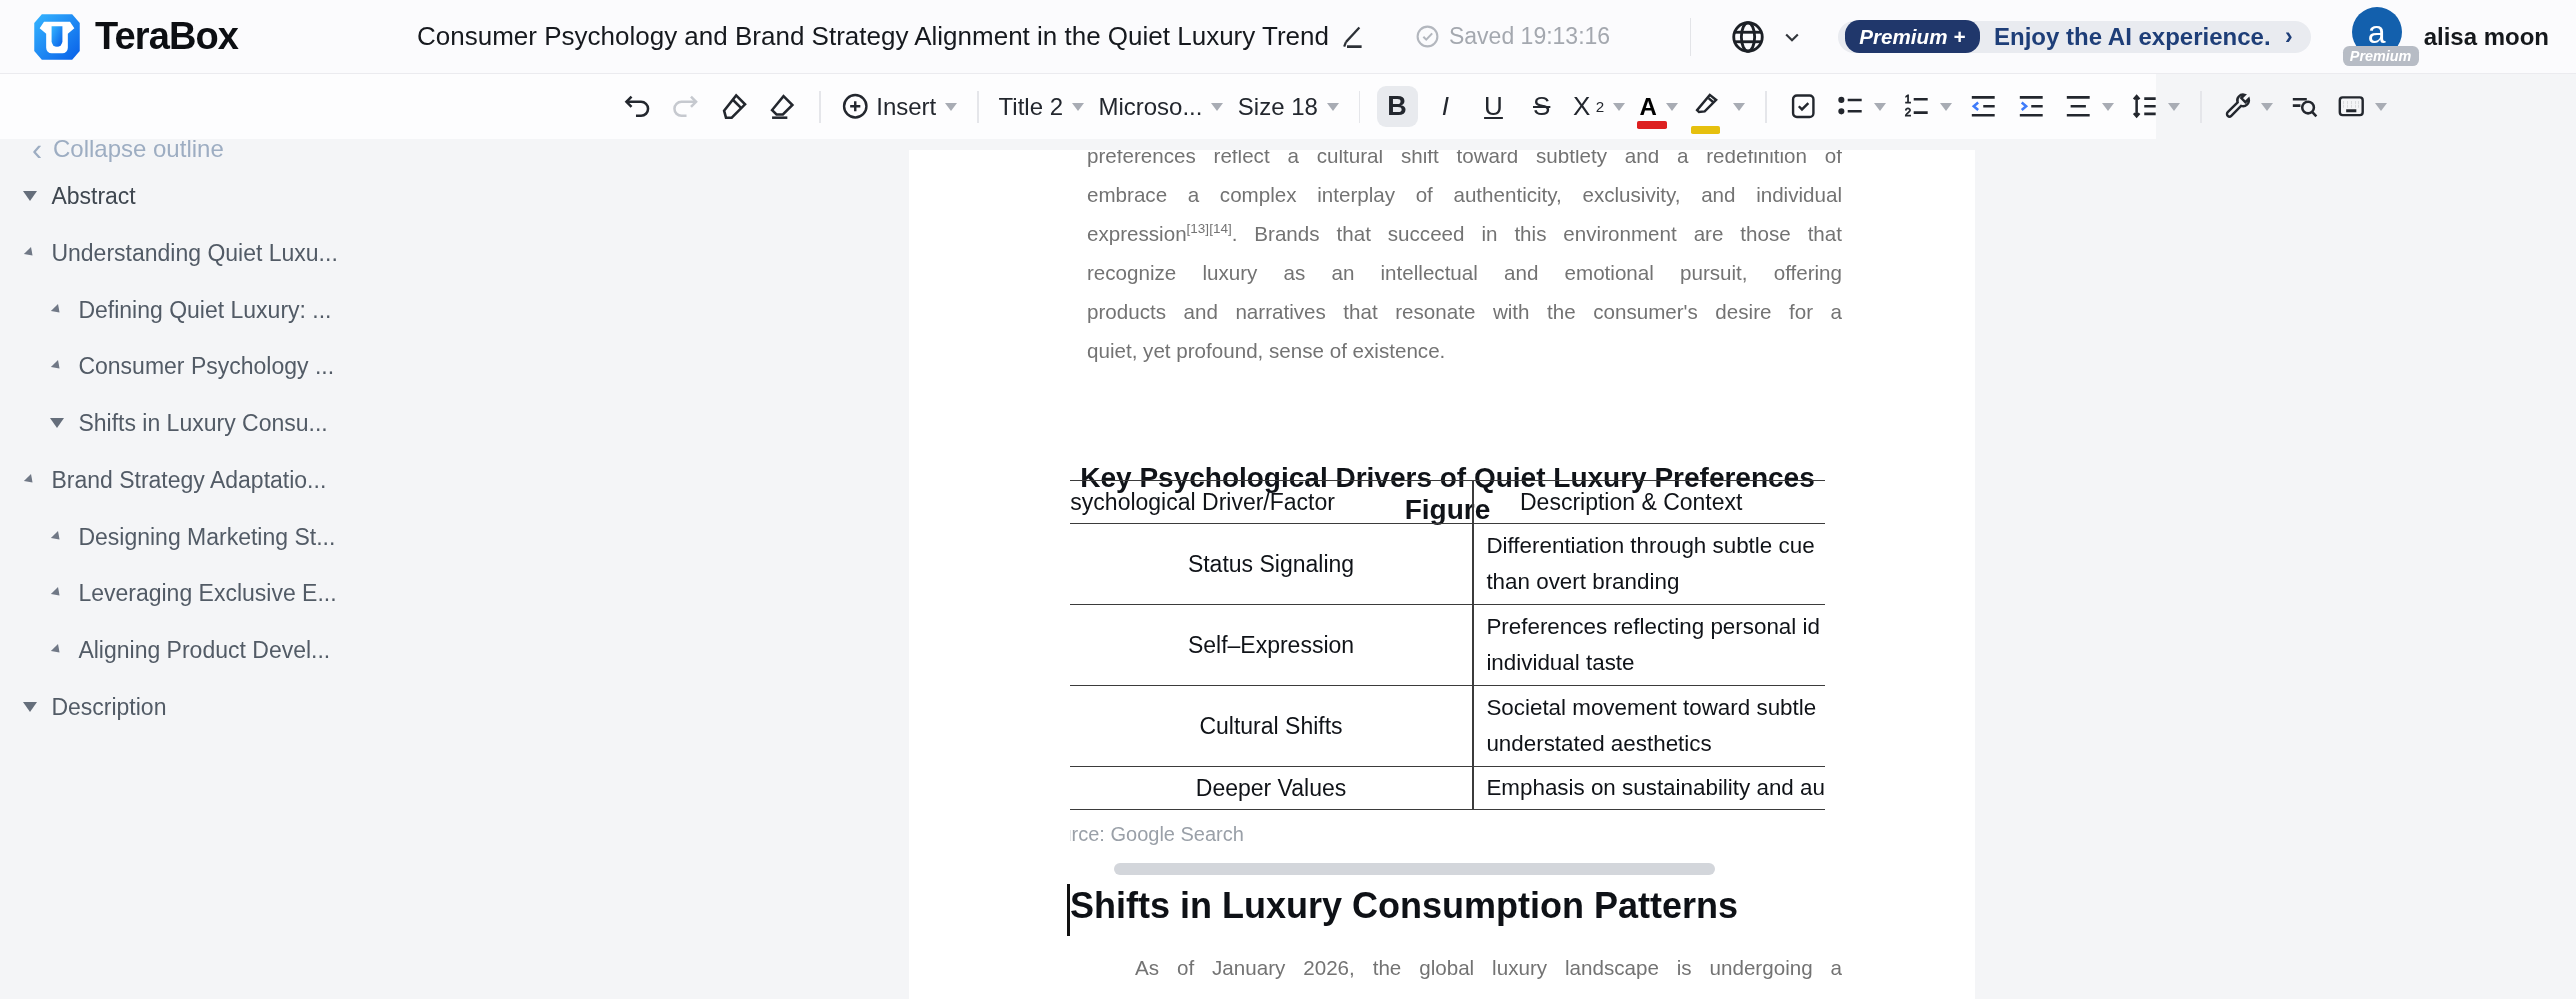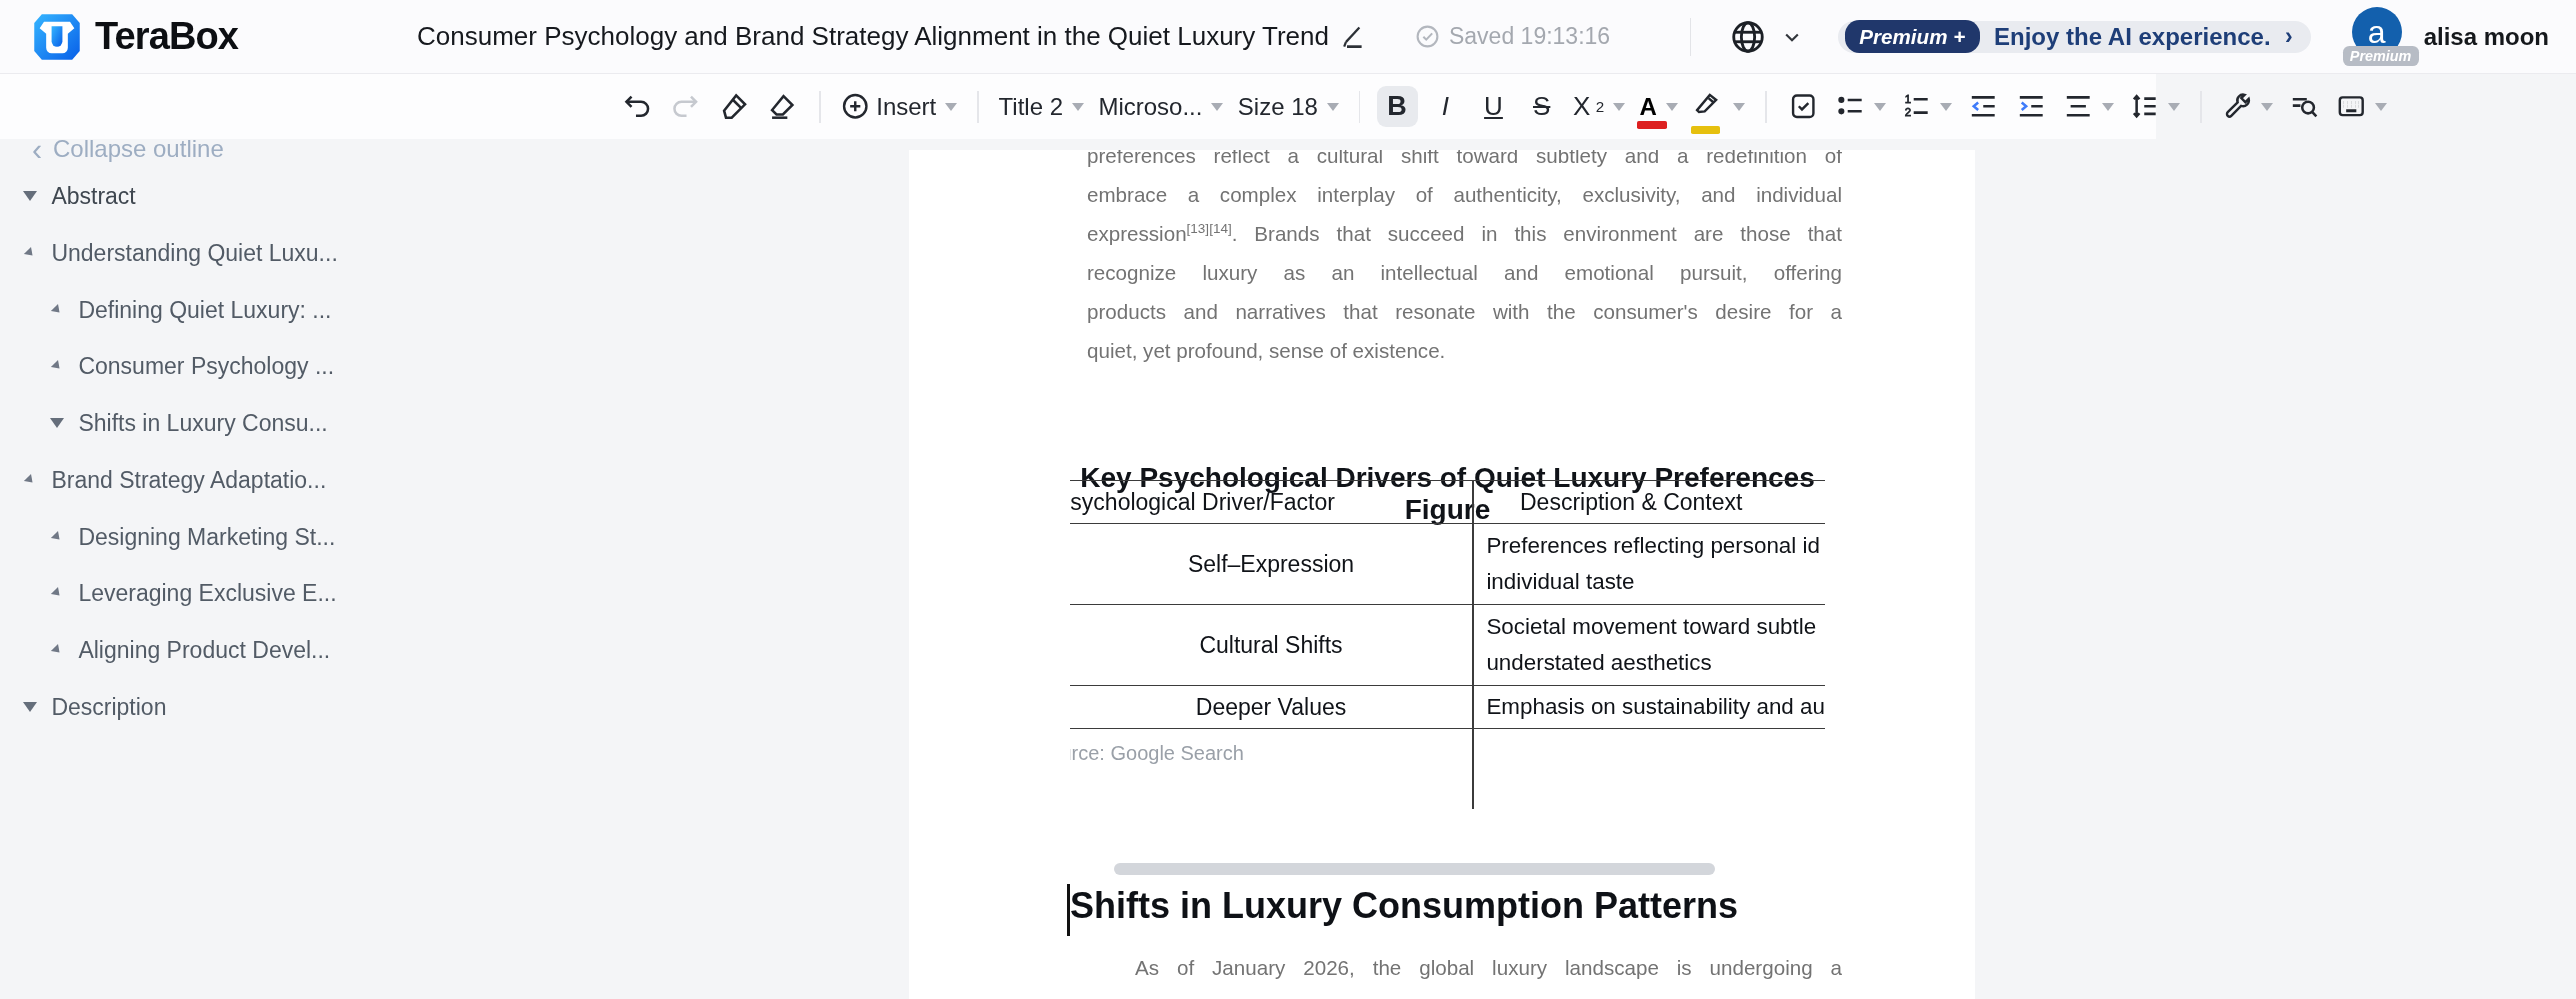--- a/index.html
+++ b/index.html
@@ -381,20 +381,27 @@
     <div class="fig-inner">
       <div class="ftable" id="ftable">
         <div class="vline"></div>
       <div class="t-row t-head">
             <div class="t-cell-l">Psychological Driver/Factor</div>
             <div class="t-cell-r">
               <div>Description &amp; Context</div>
             </div>
           </div>
           <div class="t-row multi">
+            <div class="t-cell-l">Status Signaling</div>
+            <div class="t-cell-r">
+              <div>Differentiation through subtle cue</div>
+              <div>than overt branding</div>
+            </div>
+          </div>
+          <div class="t-row multi">
             <div class="t-cell-l">Self–Expression</div>
             <div class="t-cell-r">
               <div>Preferences reflecting personal id</div>
               <div>individual taste</div>
             </div>
           </div>
           <div class="t-row multi">
             <div class="t-cell-l">Cultural Shifts</div>
             <div class="t-cell-r">
               <div>Societal movement toward subtle</div>

